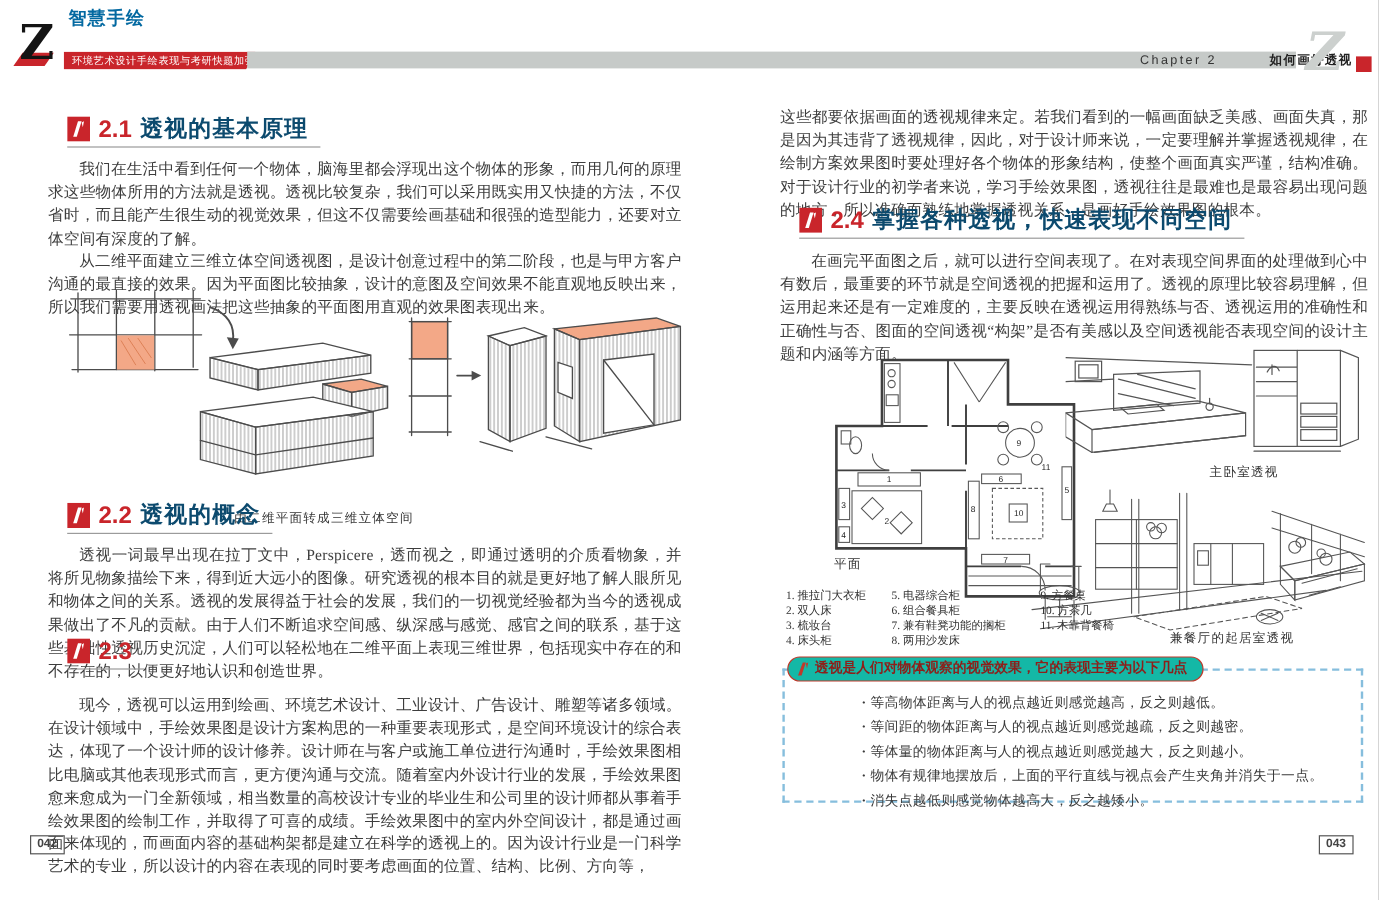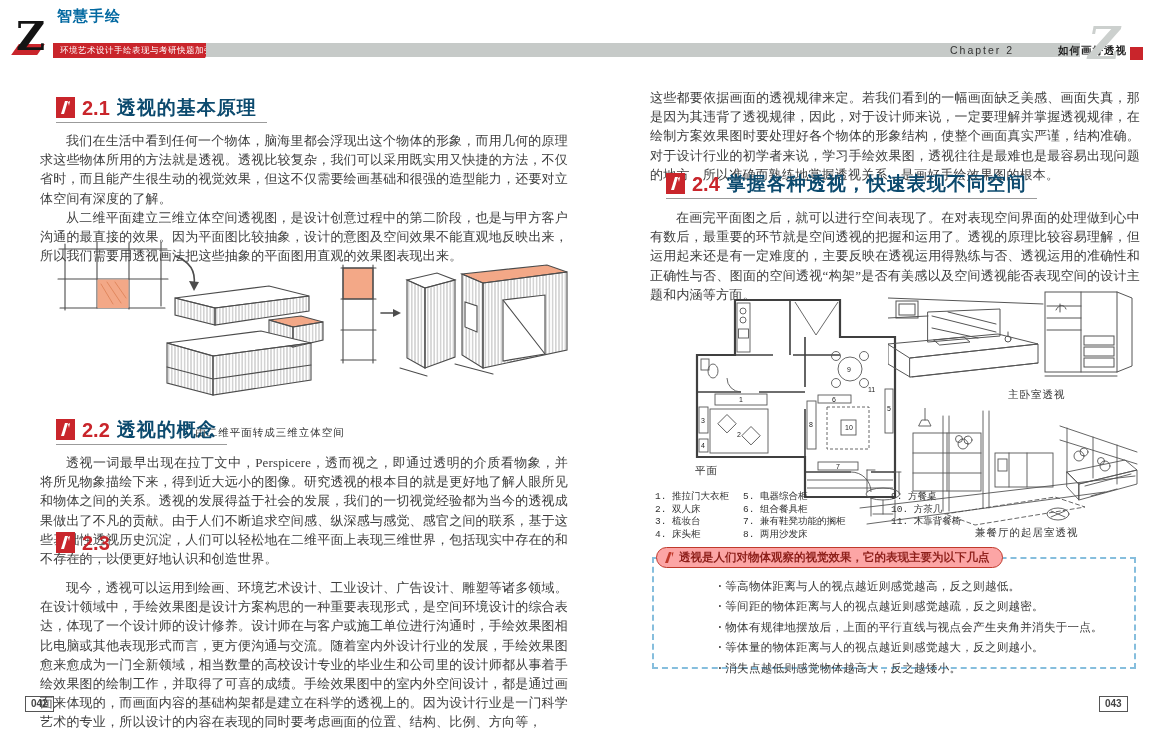--- a/index.html
+++ b/index.html
@@ -25,24 +25,24 @@
   
   .para{position:absolute;font:13px/19.2px "Liberation Serif",serif;color:#3d3d3d;text-align:justify;letter-spacing:.2px;}
   .para p{margin:0;text-indent:2em;}
   .para.no-indent p{text-indent:0;}
   .caption{position:absolute;font:10.5px/1 "Liberation Serif",serif;color:#333;letter-spacing:1px;}
   
   .fig{position:absolute;}
   
   .legend{position:absolute;left:655px;top:491px;width:260px;font:9.5px/12.5px "Liberation Serif",serif;color:#333;}
   .legend .col{position:absolute;top:0;}
-  .legend .col div{white-space:nowrap;font-family:Liberation Mono, monospace;}
+  .legend .col div{white-space:nowrap;}
   
   .tipbox{position:absolute;left:652px;top:557px;width:484px;height:112px;border:2px dashed #86bedd;box-sizing:border-box;}
-  .tip-pill{position:absolute;left:2px;top:-12px;display:inline-flex;align-items:center;gap:4px;background:#fca5a5;
+  .tip-pill{position:absolute;left:2px;top:-12px;display:inline-flex;align-items:center;gap:4px;background:#14b8a6;
             border:1.5px solid #c0392b;border-radius:12px;padding:2px 12px 2px 5px;}
   .tip-pill span{font:bold 11.5px/1.2 "Liberation Sans",sans-serif;color:#8d1f1a;white-space:nowrap;}
   .tip-bullets{position:absolute;left:24px;top:20px;width:440px;}
   .tip-bullets div{font:11.5px/1.3 "Liberation Serif",serif;color:#3a3a3a;margin-bottom:5.5px;letter-spacing:.3px;margin-left:40px;}
   .tip-bullets div::before{content:"\00B7  ";font-weight:bold;}
   
   .pageno{position:absolute;border:1px solid #555;color:#444;font:bold 10px/1 "Liberation Sans",sans-serif;padding:2px 5px;}
 </style>
 </head>
 <body>
@@ -284,39 +284,39 @@
       <div>2. 双人床</div>
       <div>3. 梳妆台</div>
       <div>4. 床头柜</div>
     </div>
     <div class="col" style="left:88px;">
       <div>5. 电器综合柜</div>
       <div>6. 组合餐具柜</div>
       <div>7. 兼有鞋凳功能的搁柜</div>
       <div>8. 两用沙发床</div>
     </div>
-    <div class="col" style="left:212px;margin-left:24px;">
+    <div class="col" style="left:212px;">
       <div>9. 方餐桌</div>
       <div>10. 方茶几</div>
       <div>11. 木靠背餐椅</div>
     </div>
   </div>
 
   <div class="tipbox">
     <div class="tip-pill">
       <svg width="13" height="15" viewBox="0 0 13 15">
         <polygon points="3,13 7,2 9.5,2 6,13" fill="#c0392b"></polygon>
           <polygon points="9.5,3 11.5,2 10.5,7" fill="#c0392b"></polygon>
       </svg>
       <span>透视是人们对物体观察的视觉效果，它的表现主要为以下几点</span>
     </div>
     <div class="tip-bullets">
       <div>等高物体距离与人的视点越近则感觉越高，反之则越低。</div>
       <div>等间距的物体距离与人的视点越近则感觉越疏，反之则越密。</div>
+      <div>等体量的物体距离与人的视点越近则感觉越大，反之则越小。</div>
       <div>物体有规律地摆放后，上面的平行直线与视点会产生夹角并消失于一点。</div>
-      <div>等体量的物体距离与人的视点越近则感觉越大，反之则越小。</div>
       <div>消失点越低则感觉物体越高大，反之越矮小。</div>
     </div>
   </div>
 
   <div class="pageno" style="left:1099px;top:696px;">043</div>
 
 </div>
 
 </body></html>

